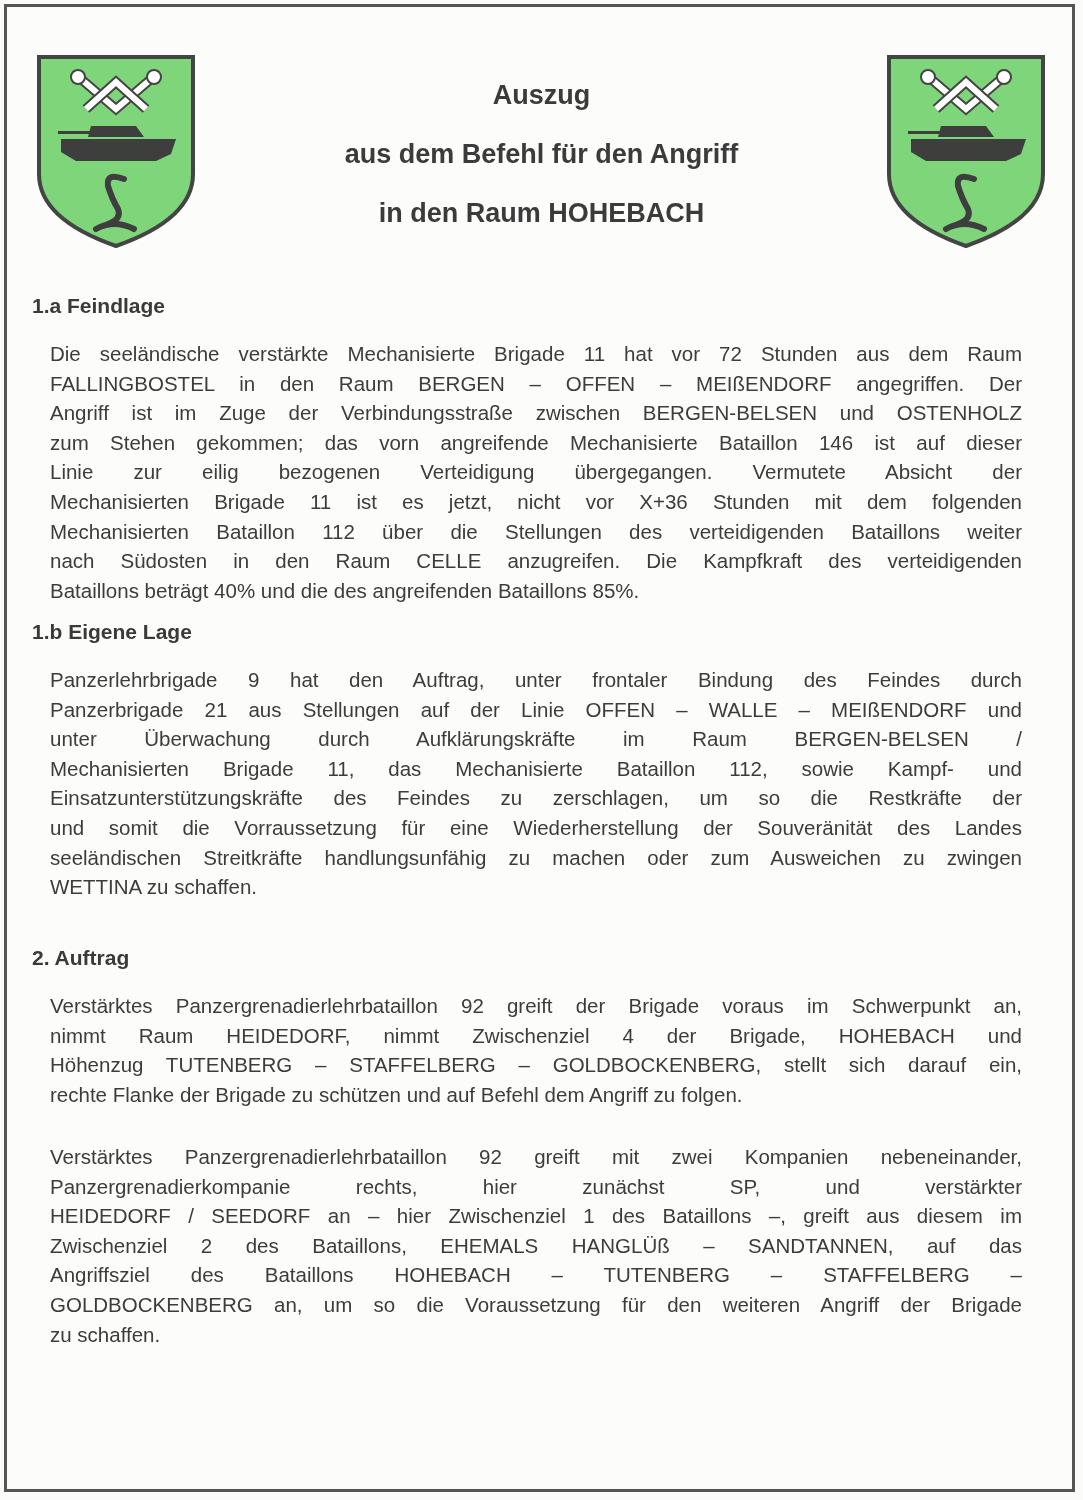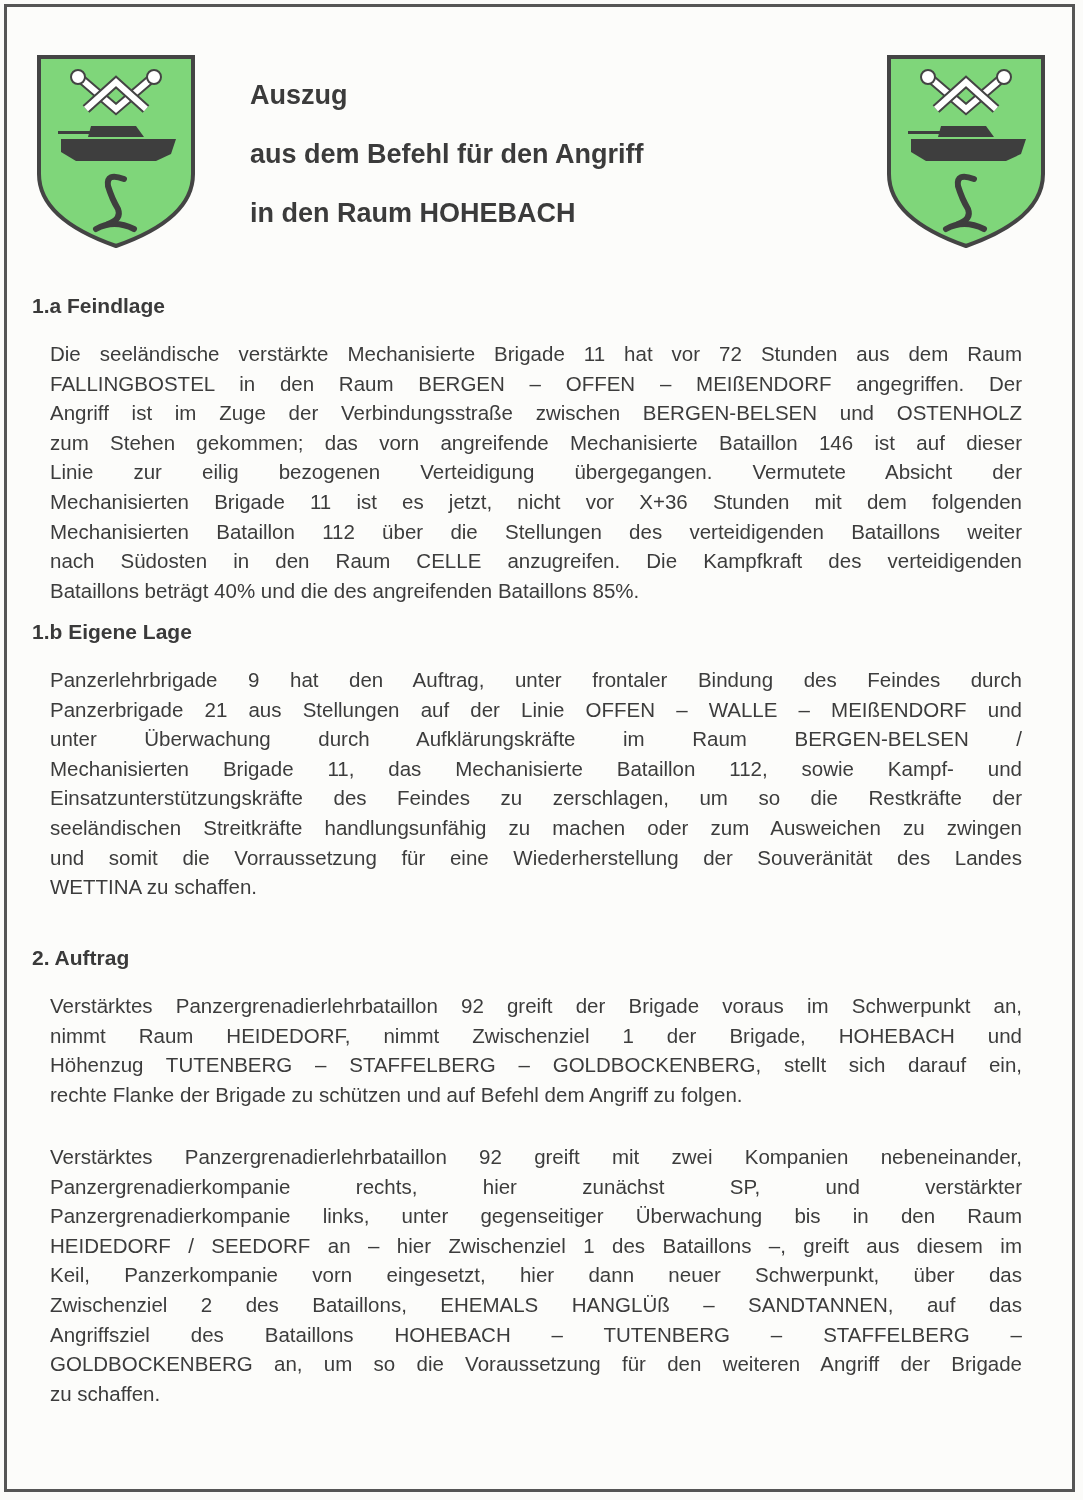--- a/index.html
+++ b/index.html
@@ -20,20 +20,21 @@
   }
   .crest {
     position: absolute;
     width: 160px; height: 195px;
   }
   .crest.left { left: 36px; top: 54px; }
   .crest.right { left: 886px; top: 54px; }
   .title {
     position: absolute;
     left: 250px; width: 583px;
+    text-align: center;
     font-weight: bold;
     font-size: 27px;
     color: #3b3b3b;
   }
   .t1 { top: 80px; }
   .t2 { top: 139px; }
   .t3 { top: 198px; }
   .section {
     position: absolute;
     left: 32px; width: 1008px;
@@ -121,41 +122,39 @@
 </div>
 
 <div class="section" style="top:620px;">
   <div class="heading">1.b Eigene Lage</div>
   <p class="para">
       <span class="ln">Panzerlehrbrigade 9 hat den Auftrag, unter frontaler Bindung des Feindes durch</span>
       <span class="ln">Panzerbrigade 21 aus Stellungen auf der Linie OFFEN – WALLE – MEIßENDORF und</span>
       <span class="ln">unter Überwachung durch Aufklärungskräfte im Raum BERGEN-BELSEN /</span>
       <span class="ln">Mechanisierten Brigade 11, das Mechanisierte Bataillon 112, sowie Kampf- und</span>
       <span class="ln">Einsatzunterstützungskräfte des Feindes zu zerschlagen, um so die Restkräfte der</span>
+      <span class="ln">und somit die Vorraussetzung für eine Wiederherstellung der Souveränität des Landes</span>
       <span class="ln">seeländischen Streitkräfte handlungsunfähig zu machen oder zum Ausweichen zu zwingen</span>
-      <span class="ln">und somit die Vorraussetzung für eine Wiederherstellung der Souveränität des Landes</span>
       <span class="ln last">WETTINA zu schaffen.</span>
     </p>
 </div>
 
 <div class="section" style="top:946px;">
   <div class="heading">2. Auftrag</div>
   <p class="para">
       <span class="ln">Verstärktes Panzergrenadierlehrbataillon 92 greift der Brigade voraus im Schwerpunkt an,</span>
-      <span class="ln">nimmt Raum HEIDEDORF, nimmt Zwischenziel 1 der Brigade, HOHEBACH und</span>
+      <span class="ln">nimmt Raum HEIDEDORF, nimmt Zwischenziel 4 der Brigade, HOHEBACH und</span>
       <span class="ln">Höhenzug TUTENBERG – STAFFELBERG – GOLDBOCKENBERG, stellt sich darauf ein,</span>
       <span class="ln last">rechte Flanke der Brigade zu schützen und auf Befehl dem Angriff zu folgen.</span>
     </p>
 </div>
 
 <div class="section" style="top:1124px;">
   <p class="para">
       <span class="ln">Verstärktes Panzergrenadierlehrbataillon 92 greift mit zwei Kompanien nebeneinander,</span>
       <span class="ln">Panzergrenadierkompanie rechts, hier zunächst SP, und verstärkter</span>
-      <span class="ln">Panzergrenadierkompanie links, unter gegenseitiger Überwachung bis in den Raum</span>
       <span class="ln">HEIDEDORF / SEEDORF an – hier Zwischenziel 1 des Bataillons –, greift aus diesem im</span>
-      <span class="ln">Keil, Panzerkompanie vorn eingesetzt, hier dann neuer Schwerpunkt, über das</span>
       <span class="ln">Zwischenziel 2 des Bataillons, EHEMALS HANGLÜß – SANDTANNEN, auf das</span>
       <span class="ln">Angriffsziel des Bataillons HOHEBACH – TUTENBERG – STAFFELBERG –</span>
       <span class="ln">GOLDBOCKENBERG an, um so die Voraussetzung für den weiteren Angriff der Brigade</span>
       <span class="ln last">zu schaffen.</span>
     </p>
 </div>
 
 </body></html>

